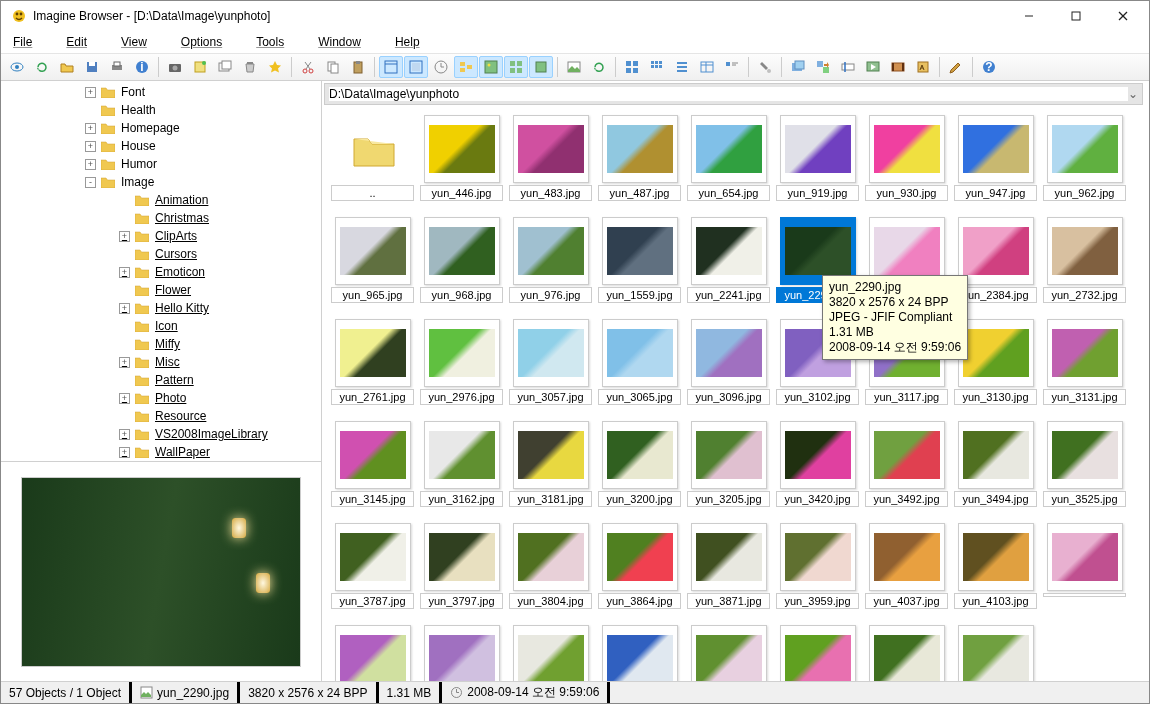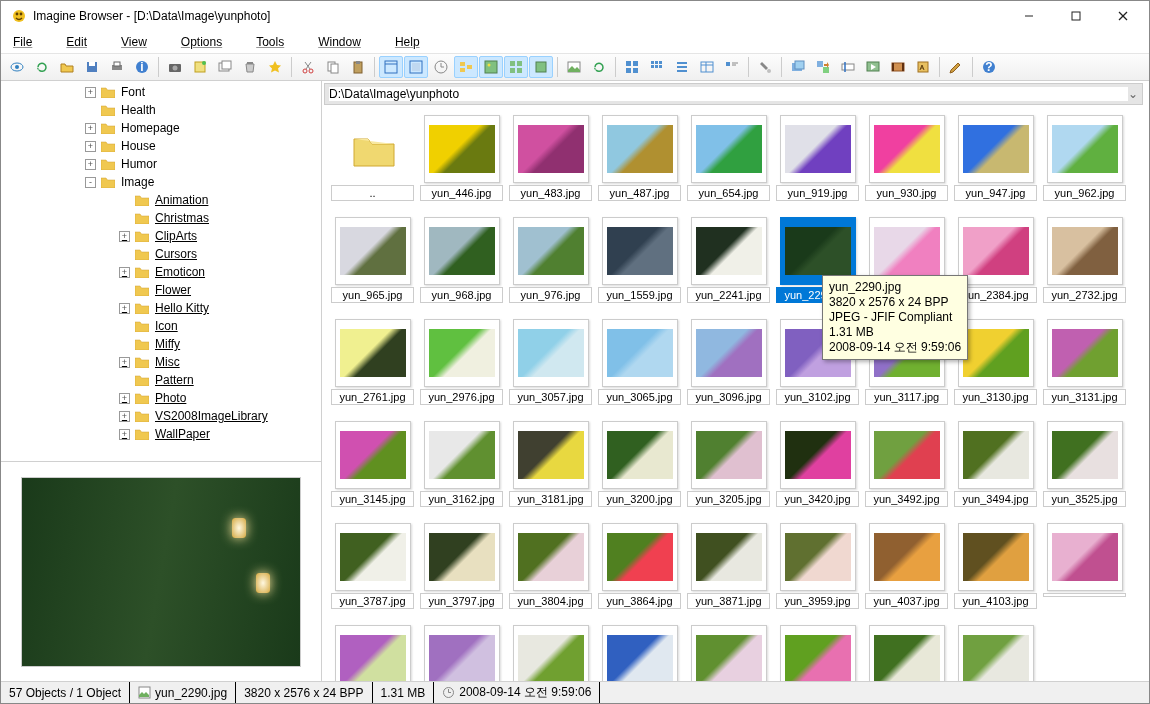--- a/index.html
+++ b/index.html
@@ -37,21 +37,21 @@
 .thumb-grid { display: grid; grid-template-columns: repeat(9, 85px); gap: 16px 4px; justify-content: start; padding-left: 4px; }
 .thumb { width: 85px; display: flex; flex-direction: column; align-items: center; cursor: default; }
 .thumb .frame { width: 76px; height: 68px; border: 1px solid #ccc; background: #fff; padding: 4px; display: flex; align-items: center; justify-content: center; box-shadow: 1px 1px 2px rgba(0,0,0,0.15); }
 .thumb.upfolder .frame { border: none; box-shadow: none; }
 .thumb .img { width: 66px; height: 48px; }
 .thumb .fname { margin-top: 2px; width: 83px; text-align: center; font-size: 11px; white-space: nowrap; overflow: hidden; text-overflow: ellipsis; padding: 1px 2px; border: 1px solid #ccc; background: #fff; }
 .thumb.selected .fname { background: #0078d7; color: #fff; border-color: #0078d7; }
 .thumb.selected .frame { border-color: #0078d7; background: #0078d7; }
 .tooltip-box { position: absolute; background: #ffffe1; border: 1px solid #767676; padding: 4px 6px; font-size: 11px; line-height: 15px; white-space: nowrap; box-shadow: 2px 2px 4px rgba(0,0,0,0.3); z-index: 50; }
 .statusbar { height: 22px; border-top: 1px solid #d0d0d0; display: flex; align-items: center; font-size: 11px; background: #f0f0f0; }
-.statusbar .cell { padding: 0 8px; border-right: 1px solid #000000; height: 100%; display: flex; align-items: center; gap: 4px; }
+.statusbar .cell { padding: 0 8px; border-right: 3px solid #000000; height: 100%; display: flex; align-items: center; gap: 4px; }
 .status-icon { width: 13px; height: 13px; display: inline-block; }
 svg { display: block; }
 </style>
 </head>
 <body>
 
 <div class="titlebar">
   <span class="app-icon">
     <svg viewBox="0 0 16 16">
         <circle cx="8" cy="8" r="6" fill="#f0c020"></circle>
@@ -497,20 +497,29 @@
         <div class="tree-node lvl2">
           <span class="tree-exp">+</span>
           <span class="folder-icon">
             <svg width="14" height="12">
               <path d="M0 2h5l1.5 2H14v8H0z" fill="#f0c850" stroke="#d0a030" stroke-width="0.5"></path>
             </svg>
           </span>
           <span class="label">Photo</span>
         </div>
         <div class="tree-node lvl2">
+          <span class="tree-exp blank"></span>
+          <span class="folder-icon">
+            <svg width="14" height="12">
+              <path d="M0 2h5l1.5 2H14v8H0z" fill="#f0c850" stroke="#d0a030" stroke-width="0.5"></path>
+            </svg>
+          </span>
+          <span class="label">Resource</span>
+        </div>
+        <div class="tree-node lvl2">
           <span class="tree-exp">+</span>
           <span class="folder-icon">
             <svg width="14" height="12">
               <path d="M0 2h5l1.5 2H14v8H0z" fill="#f0c850" stroke="#d0a030" stroke-width="0.5"></path>
             </svg>
           </span>
           <span class="label">VS2008ImageLibrary</span>
         </div>
         <div class="tree-node lvl2">
           <span class="tree-exp">+</span>

